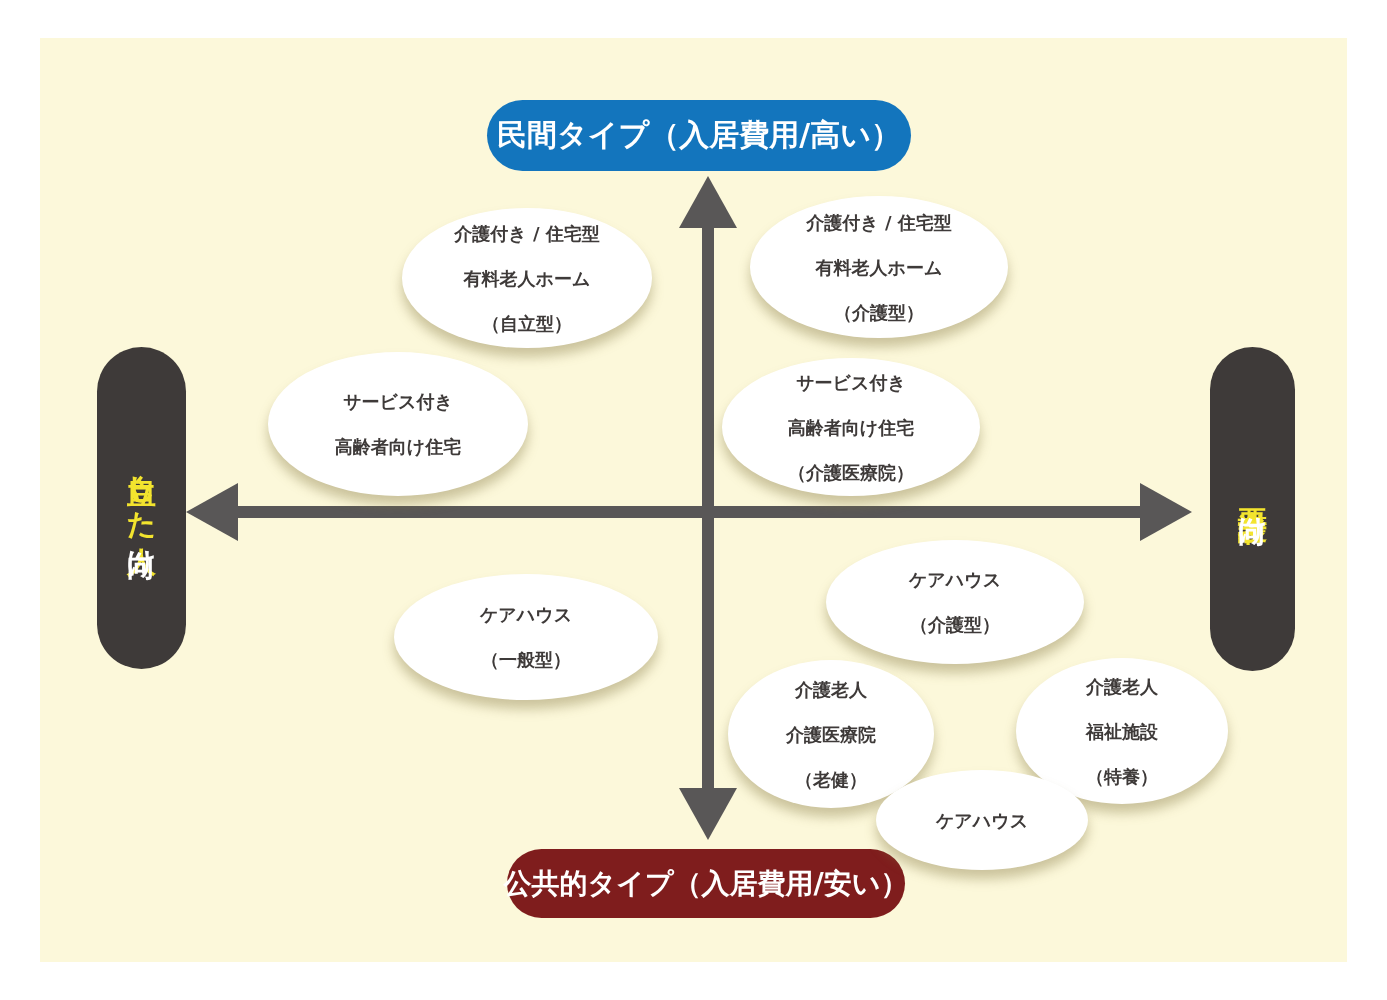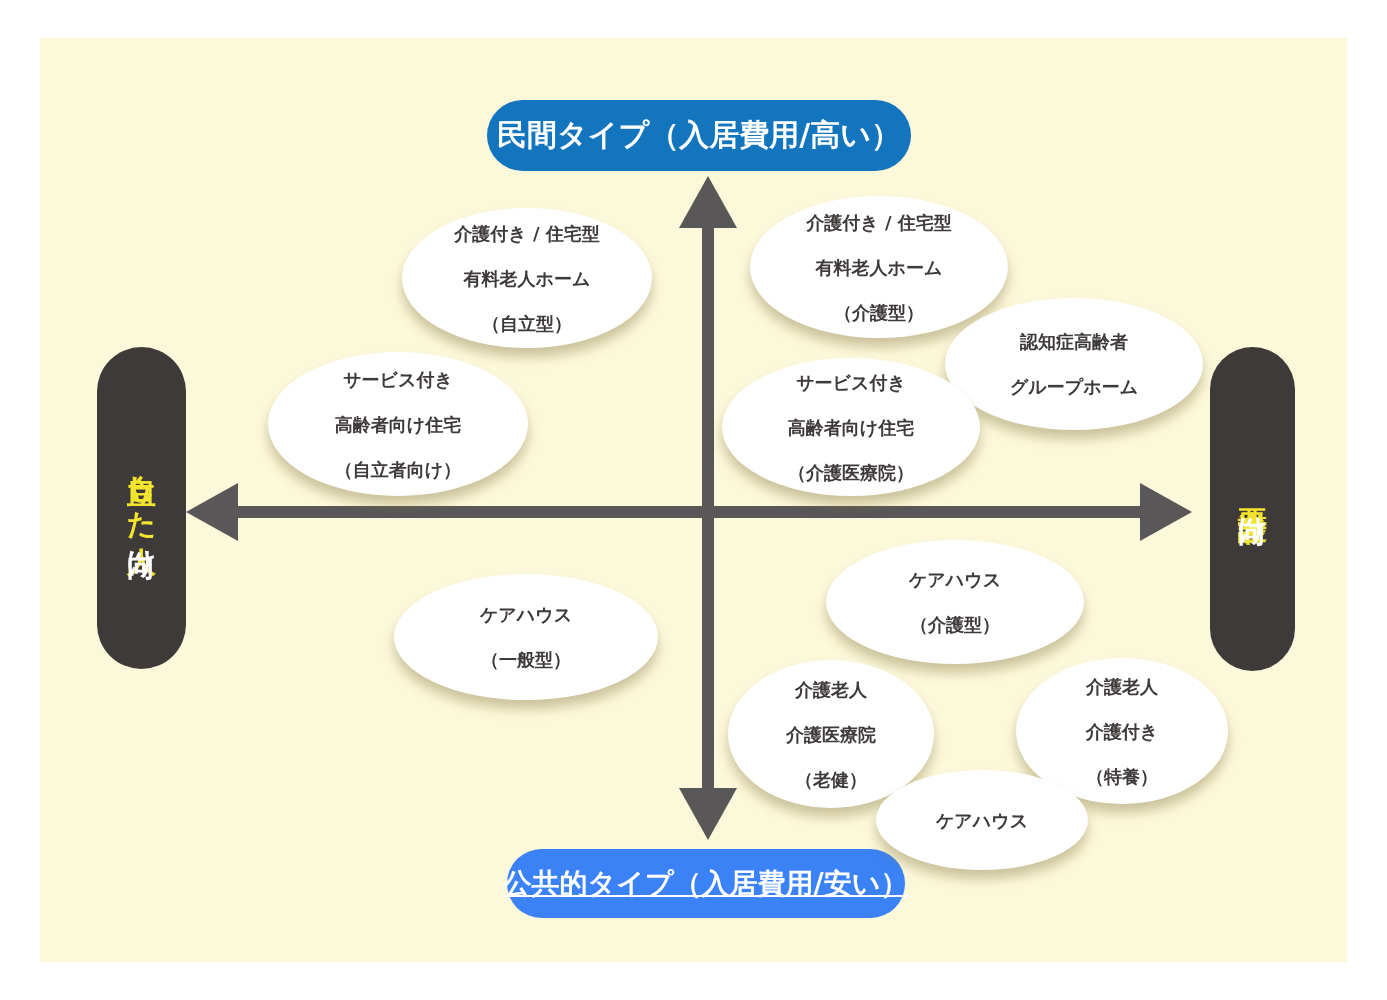--- a/index.html
+++ b/index.html
@@ -14,21 +14,21 @@
   .arrowhead{position:absolute;width:0;height:0;}
   .ah-left{left:186px;top:483px;border-top:29px solid transparent;border-bottom:29px solid transparent;border-right:52px solid #595757;}
   .ah-right{left:1140px;top:483px;border-top:29px solid transparent;border-bottom:29px solid transparent;border-left:52px solid #595757;}
   .ah-up{left:679px;top:176px;border-left:29px solid transparent;border-right:29px solid transparent;border-bottom:52px solid #595757;}
   .ah-down{left:679px;top:788px;border-left:29px solid transparent;border-right:29px solid transparent;border-top:52px solid #595757;}
 
   
   .pill{position:absolute;display:flex;align-items:center;justify-content:center;
         color:#ffffff;font-weight:bold;border-radius:40px;white-space:nowrap;}
   .pill-top{left:487px;top:100px;width:424px;height:71px;background:#1375BD;font-size:30px;}
-  .pill-bottom{left:507px;top:849px;width:398px;height:69px;background:#3b82f6;font-size:28px;text-decoration:underline;}
+  .pill-bottom{left:507px;top:849px;width:398px;height:69px;background:#7f1d1d;font-size:28px;}
 
   
   .side-pill{position:absolute;background:#3E3A39;border-radius:46px;
              display:flex;align-items:center;justify-content:center;}
   .side-left{left:97px;top:347px;width:89px;height:322px;}
   .side-right{left:1210px;top:347px;width:85px;height:324px;}
   .v-text{writing-mode:vertical-rl;text-orientation:upright;font-weight:bold;font-size:29px;
           line-height:1;letter-spacing:2px;}
   .v-text .hl{color:#F3E42E;}
   .v-text .wt{color:#ffffff;}
@@ -82,30 +82,25 @@
   </div>
 
   <div class="bubble b1">
     <span>介護付き / 住宅型</span>
     <span>有料老人ホーム</span>
     <span>（自立型）</span>
   </div>
   <div class="bubble b2">
     <span>サービス付き</span>
     <span>高齢者向け住宅</span>
-    <span>（自立者向け）</span>
   </div>
   <div class="bubble b3">
     <span>介護付き / 住宅型</span>
     <span>有料老人ホーム</span>
     <span>（介護型）</span>
-  </div>
-  <div class="bubble b4">
-    <span>認知症高齢者</span>
-    <span>グループホーム</span>
   </div>
   <div class="bubble b5">
     <span>サービス付き</span>
     <span>高齢者向け住宅</span>
     <span>（介護医療院）</span>
   </div>
   <div class="bubble b6">
     <span>ケアハウス</span>
     <span>（一般型）</span>
   </div>
@@ -113,19 +108,19 @@
     <span>ケアハウス</span>
     <span>（介護型）</span>
   </div>
   <div class="bubble b8">
     <span>介護老人</span>
     <span>介護医療院</span>
     <span>（老健）</span>
   </div>
   <div class="bubble b9">
     <span>介護老人</span>
-    <span>介護付き</span>
+    <span>福祉施設</span>
     <span>（特養）</span>
   </div>
   <div class="bubble b10">
     <span>ケアハウス</span>
   </div>
 </div>
 
 </body></html>

